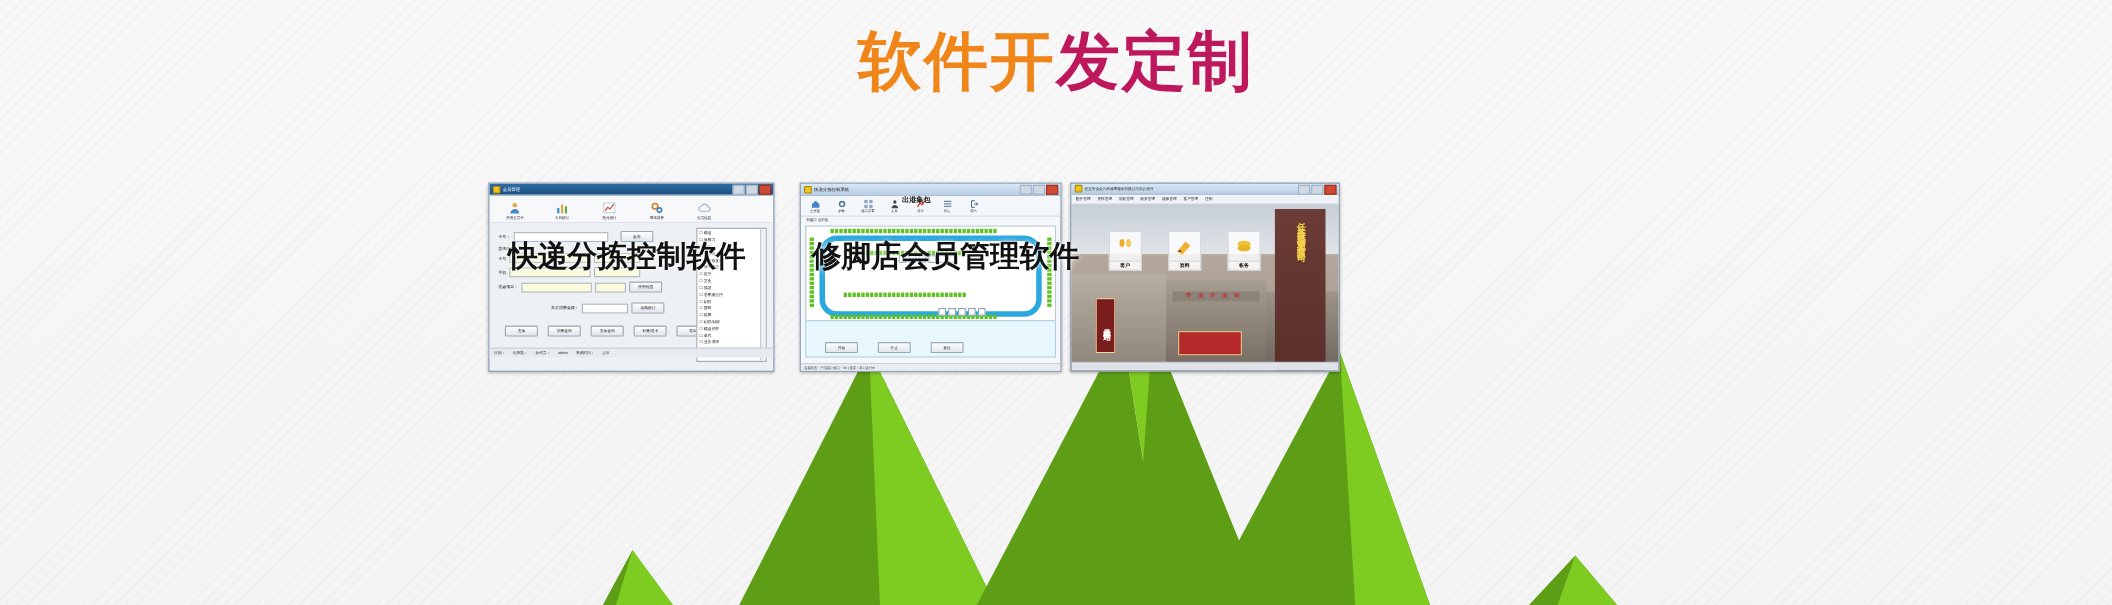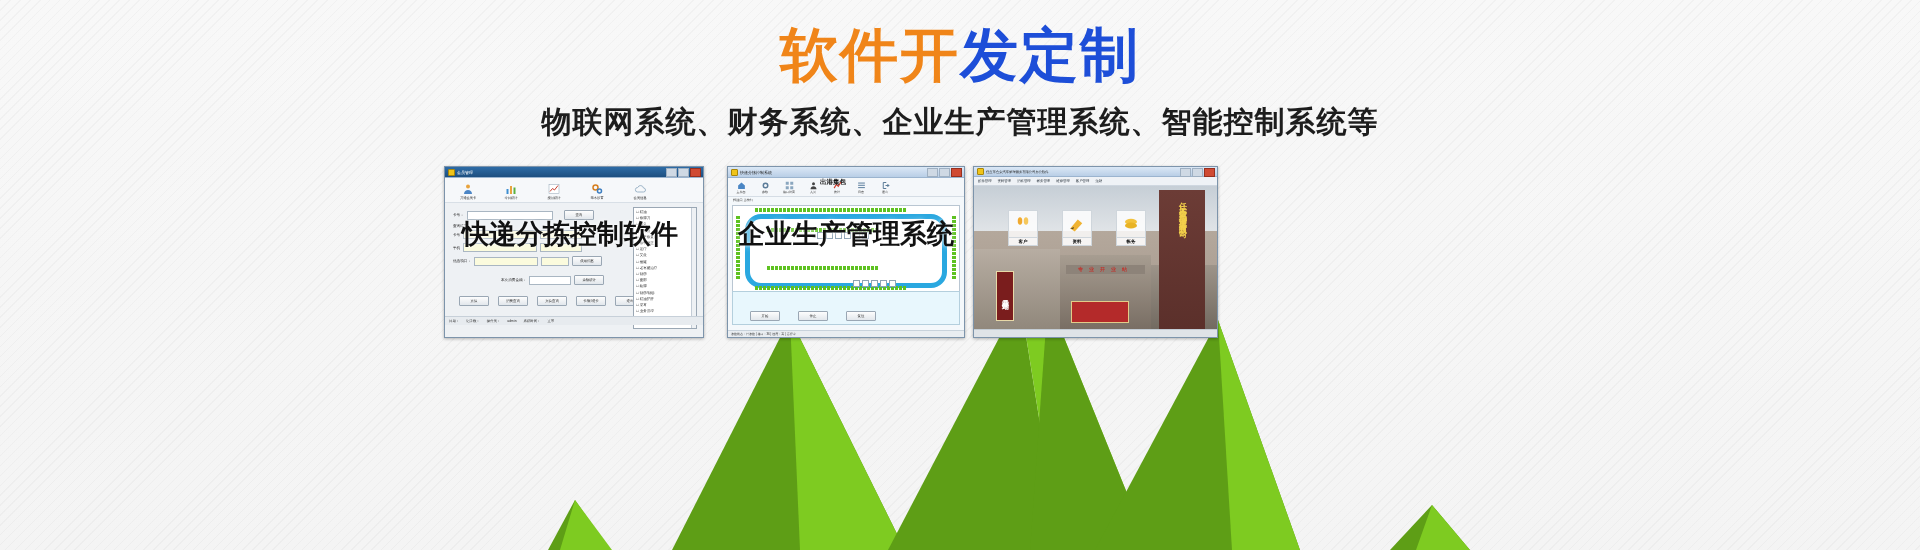--- a/index.html
+++ b/index.html
@@ -28,21 +28,21 @@
   
   #header{position:absolute;left:0;top:0;width:1920px;z-index:4;text-align:center;}
   #main-title{
     margin:0;padding-top:26px;
     font-size:58px;line-height:1.0;font-weight:bold;
     letter-spacing:2px;
     font-family:"DejaVu Sans","Liberation Sans",sans-serif;
     white-space:nowrap;
   }
   #main-title .seg-a{color:#F08519;text-align:center;}
-  #main-title .seg-b{color:#1d4ed8;margin-top:40px;}
+  #main-title .seg-b{color:#be185d;margin-top:40px;}
   #sub-title{
     margin:0;padding-top:20px;
     font-size:30px;line-height:1.2;font-weight:bold;color:#1d1d1d;
     letter-spacing:1px;
     font-family:"DejaVu Sans","Liberation Sans",sans-serif;
     white-space:nowrap;
   }
 
   
   #cards{position:absolute;top:166px;left:0;width:1920px;height:180px;z-index:5;}
@@ -209,21 +209,20 @@
     <polygon points="1218,40 1300,270 1232,270" fill="#7ecb21"></polygon>
 
     <polygon points="1432,225 1390,270 1470,270" fill="#5e9e16"></polygon>
     <polygon points="1432,225 1470,270 1416,270" fill="#7ecb21"></polygon>
   </g>
 </svg>
 </div>
 
 <div id="header">
   <h1 id="main-title"><span class="seg-a">软件开</span><span class="seg-b">发定制</span></h1>
-  <p id="sub-title">物联网系统、财务系统、企业生产管理系统、智能控制系统等</p>
 </div>
 
 <div id="cards">
 
   <div class="card" id="card-1">
     <div class="win-title aero">
       <span class="wt-icon"></span>
       <span>会员管理</span>
       <span class="win-btns">
         <i></i>
@@ -715,15 +714,15 @@
           <div class="cap">帐务</div>
         </div>
       </div>
       <div class="sb3"></div>
     </div>
   </div>
 
 </div>
 
 <div class="overlay-title" id="ov-1">快递分拣控制软件</div>
-<div class="overlay-title" id="ov-2">企业生产管理系统</div>
+<div class="overlay-title" id="ov-2">修脚店会员管理软件</div>
 <div class="overlay-title" id="ov-3">
 </div>
 
 </body></html>

